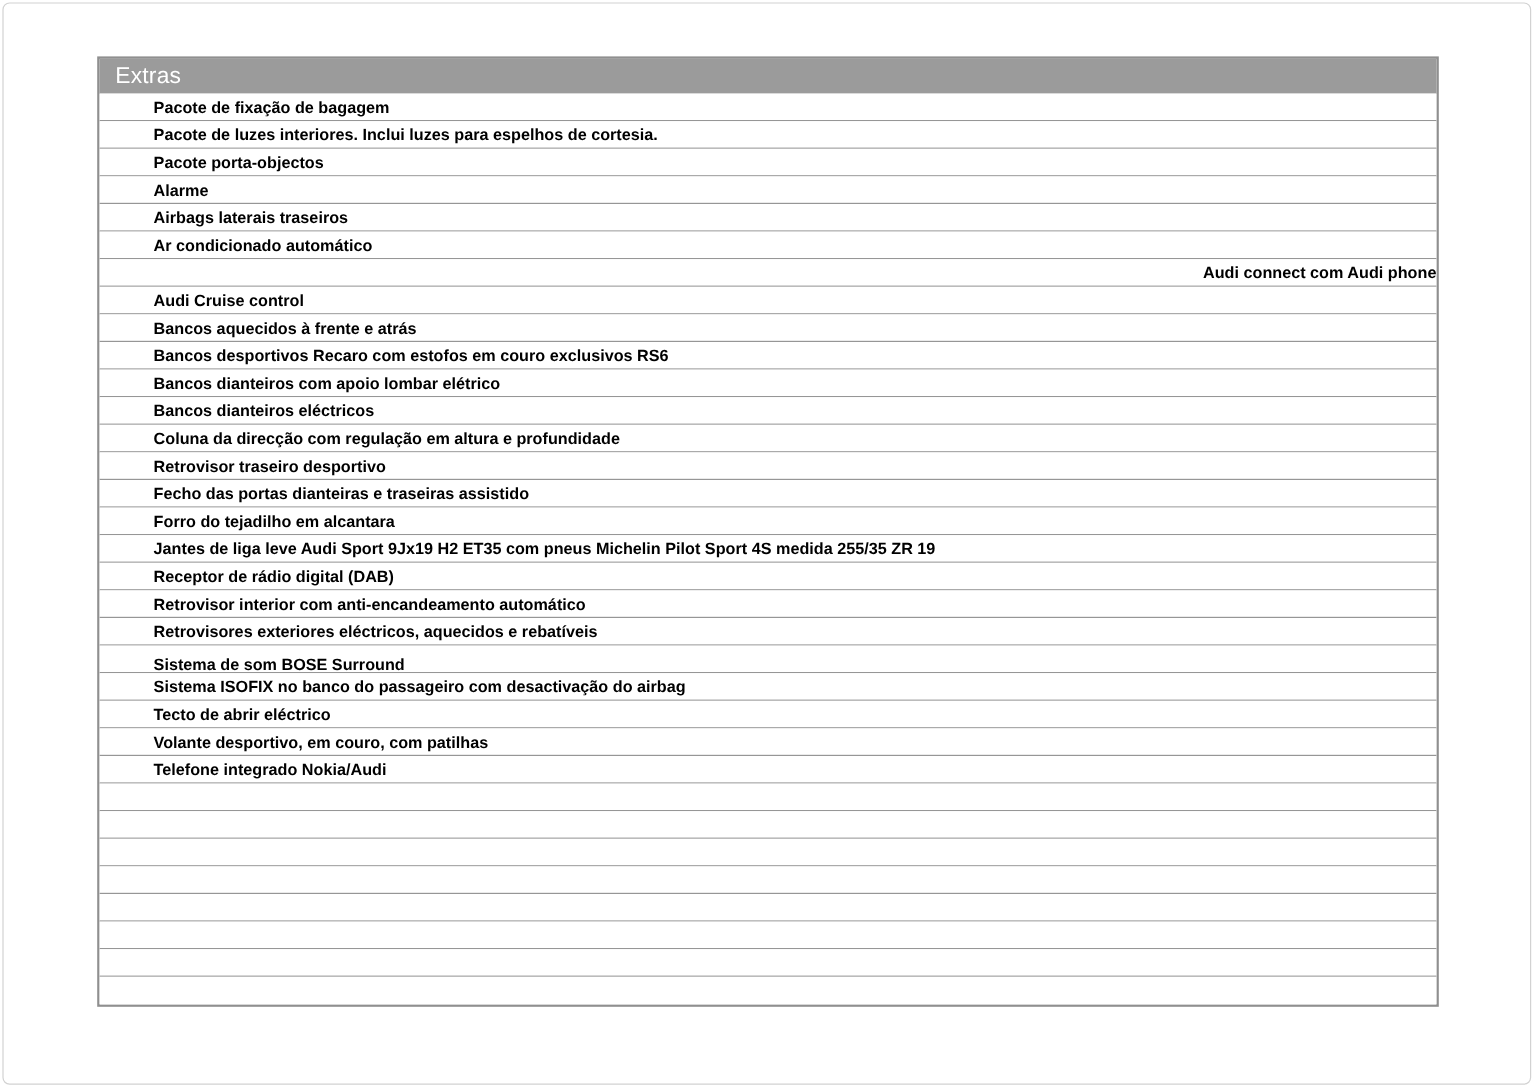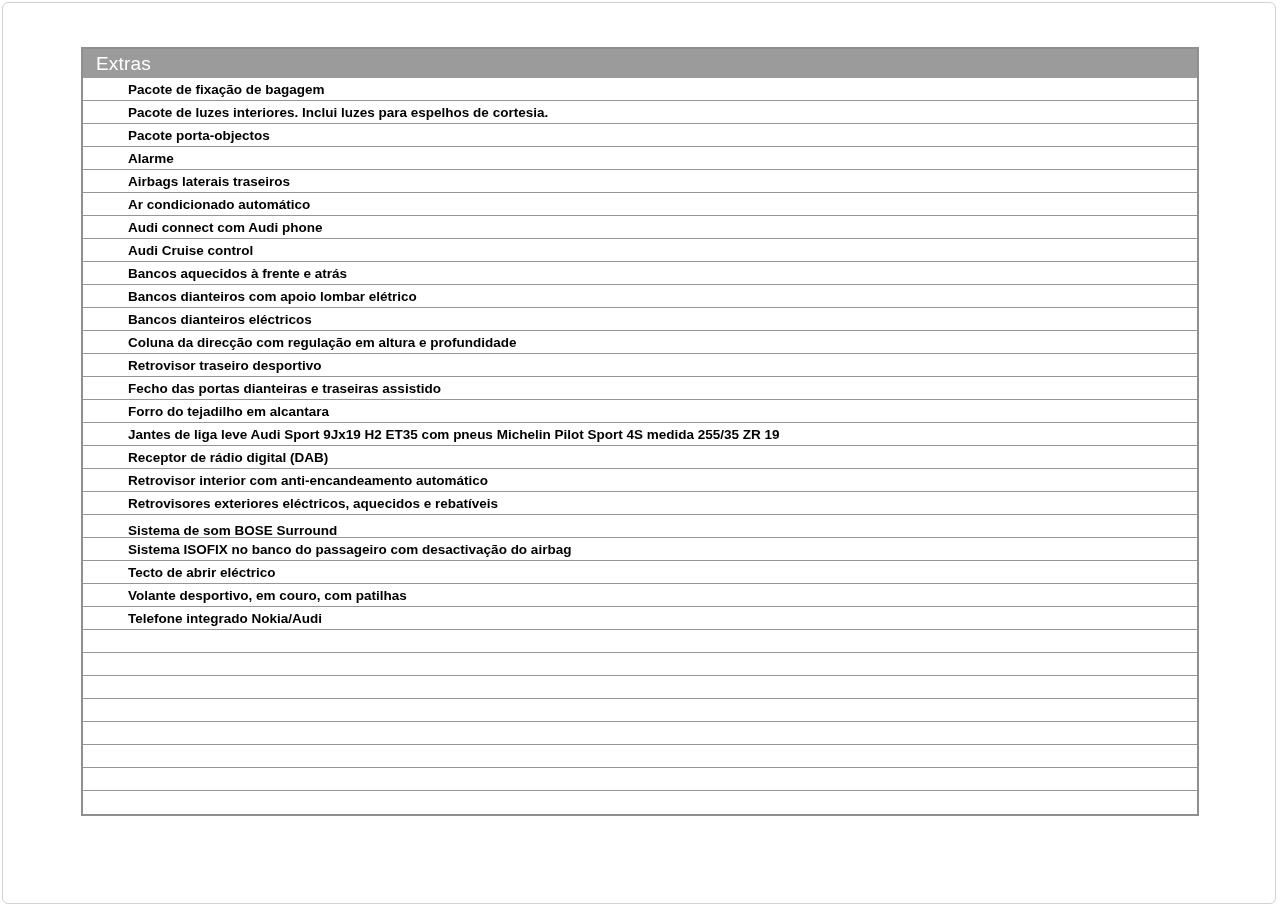--- a/index.html
+++ b/index.html
@@ -84,28 +84,31 @@
         </div>
         <div class="row" style="border-bottom-color: rgb(150, 150, 150);">
           <span class="row-label">Alarme</span>
         </div>
         <div class="row" style="border-bottom-color: rgb(150, 150, 150); text-align: right;">
           <span class="row-label">Airbags laterais traseiros</span>
         </div>
         <div class="row" style="border-bottom-color: rgb(150, 150, 150);">
           <span class="row-label">Ar condicionado automático</span>
         </div>
-        <div class="row" style="border-bottom-color: rgb(150, 150, 150);">
+        <div class="row" style="border-bottom-color: rgb(150, 150, 150); justify-content: flex-end;">
           <span class="row-label">Audi connect com Audi phone</span>
         </div>
         <div class="row" style="border-bottom-color: rgb(150, 150, 150);">
           <span class="row-label">Audi Cruise control</span>
         </div>
         <div class="row" style="border-bottom-color: rgb(150, 150, 150);">
           <span class="row-label">Bancos aquecidos à frente e atrás</span>
+        </div>
+        <div class="row" style="border-bottom-color: rgb(150, 150, 150);">
+          <span class="row-label">Bancos desportivos Recaro com estofos em couro exclusivos RS6</span>
         </div>
         <div class="row" style="border-bottom-color: rgb(150, 150, 150);">
           <span class="row-label">Bancos dianteiros com apoio lombar elétrico</span>
         </div>
         <div class="row" style="border-bottom-color: rgb(150, 150, 150);">
           <span class="row-label">Bancos dianteiros eléctricos</span>
         </div>
         <div class="row" style="border-bottom-color: rgb(150, 150, 150);">
           <span class="row-label">Coluna da direcção com regulação em altura e profundidade</span>
         </div>

